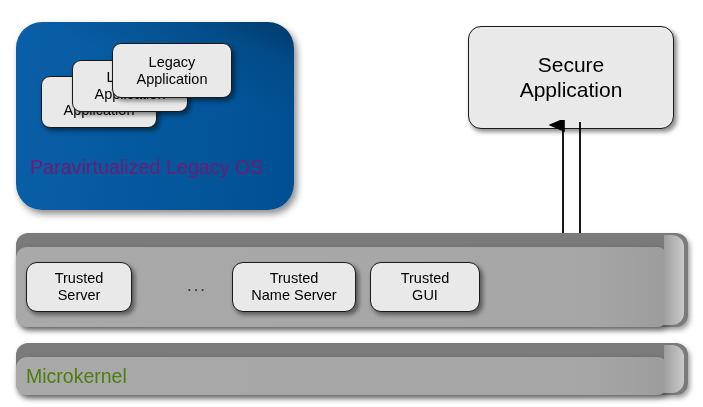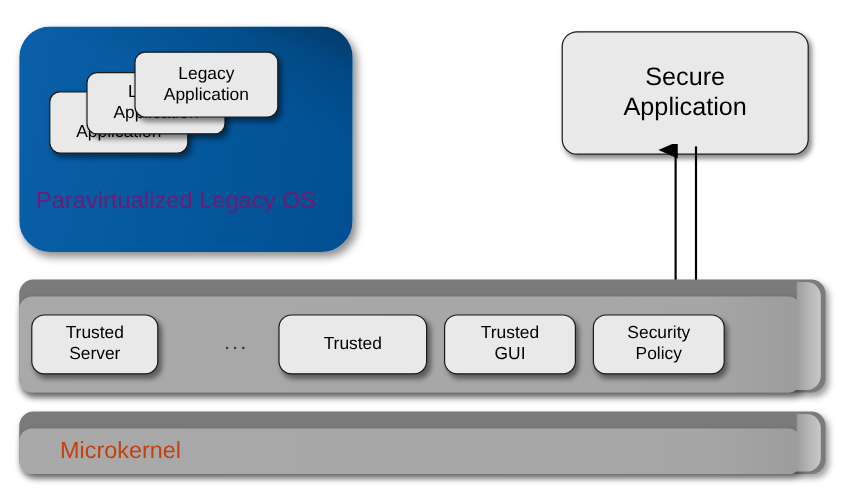--- a/index.html
+++ b/index.html
@@ -107,23 +107,22 @@
 
   .kernel-slab { left: 16px; top: 343px; width: 672px; height: 52px; }
   .kernel-slab .slab-face  { width: 652px; }
   .kernel-slab .slab-right { left: 648px; }
 
   .kernel-label {
     position: absolute;
     left: 26px;
     top: 365px;
     font-size: 19.5px;
-    color: #c2410c;
+    color: #4d7c0f;
     white-space: nowrap;
-    margin-left: 24px;
   }
 
   
   .svc { top: 262px; height: 50px; font-size: 14.5px; }
   .svc-loader { left: 26px;  width: 106px; }
   .svc-names  { left: 232px; width: 124px; }
   .svc-gui    { left: 370px; width: 110px; }
   .svc-policy { left: 494px; width: 110px; }
 
   .ellipsis {
@@ -182,27 +181,24 @@
     <div class="slab-right"></div>
   </div>
 
   <div class="lbox svc svc-loader">
     <span><span>Trusted</span><br><span>Server</span></span>
   </div>
 
   <div class="ellipsis">...</div>
 
   <div class="lbox svc svc-names">
-    <span><span>Trusted</span><br></span>
+    <span><span>Trusted</span><br><span>Name Server</span></span>
   </div>
   <div class="lbox svc svc-gui">
     <span><span>Trusted</span><br><span>GUI</span></span>
-  </div>
-  <div class="lbox svc svc-policy">
-    <span><span>Security</span><br><span>Policy</span></span>
   </div>
 
   <div class="slab kernel-slab">
     <div class="slab-top"></div>
     <div class="slab-face"></div>
     <div class="slab-right"></div>
   </div>
   <div class="kernel-label">Microkernel</div>
 
 </div>

